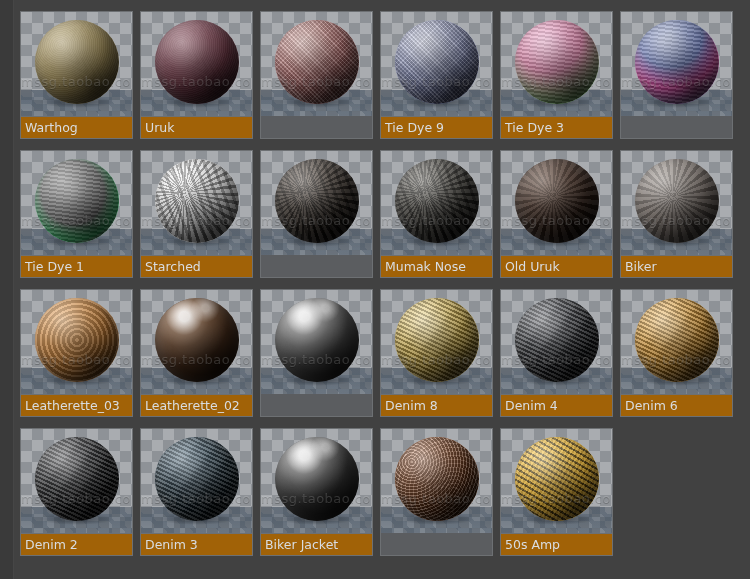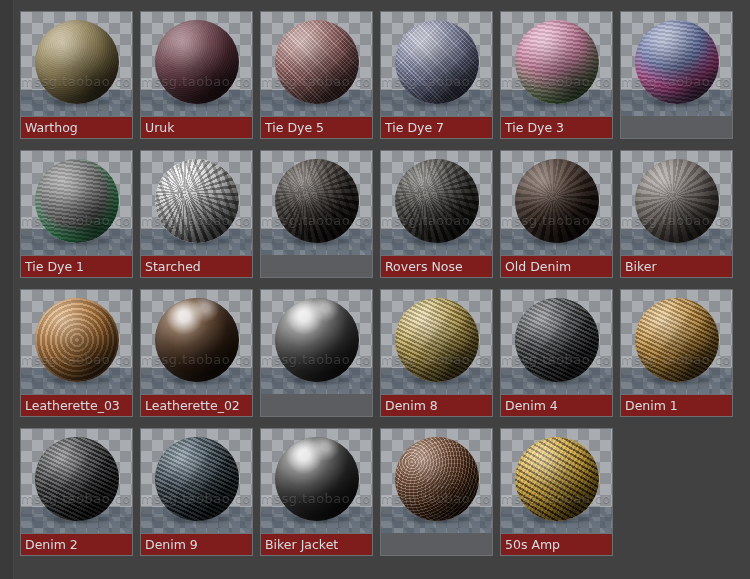--- a/index.html
+++ b/index.html
@@ -209,21 +209,21 @@
   }
 
   
   .label {
     position: absolute;
     left: 0;
     bottom: 0;
     width: 111px;
     height: 22px;
     line-height: 22px;
-    background: #7f1d1d;
+    background: #a16207;
     color: #d9dde2;
     font-size: 12.5px;
     padding-left: 4px;
     box-sizing: border-box;
     white-space: nowrap;
     overflow: hidden;
     text-overflow: clip;
     border-top: 1px solid #6d7073;
   }
 </style>
@@ -268,35 +268,34 @@
           <div class="floor"></div>
           <div class="floor-tiles"></div>
           <div class="shadow"></div>
           <div class="sphere" style="background: radial-gradient(circle at 36% 26%, rgb(224, 168, 160), rgb(181, 107, 106) 45%, rgb(92, 54, 52) 90%);">
             <div class="tex tex-weave"></div>
             <div class="shade"></div>
             <div class="rim"></div>
           </div>
           <div class="wm">mssg.taobao.com</div>
         </div>
-        <div class="label">Tie Dye 5</div>
       </div>
       <div class="tile">
         <div class="thumb">
           <div class="floor"></div>
           <div class="floor-tiles"></div>
           <div class="shadow"></div>
           <div class="sphere" style="background: radial-gradient(circle at 38% 24%, rgb(201, 206, 232), rgb(142, 150, 194) 45%, rgb(74, 79, 118) 90%);">
             <div class="tex tex-weave"></div>
             <div class="shade"></div>
             <div class="rim"></div>
           </div>
           <div class="wm">mssg.taobao.com</div>
         </div>
-        <div class="label">Tie Dye 7</div>
+        <div class="label">Tie Dye 9</div>
       </div>
       <div class="tile">
         <div class="thumb">
           <div class="floor"></div>
           <div class="floor-tiles"></div>
           <div class="shadow"></div>
           <div class="sphere" style="background: radial-gradient(circle at 40% 22%, rgb(240, 169, 205), rgb(212, 121, 159) 40%, rgb(109, 156, 94) 78%, rgb(63, 92, 52) 95%);">
             <div class="tex tex-tiedye"></div>
             <div class="shade"></div>
             <div class="rim"></div>
@@ -364,35 +363,35 @@
           <div class="floor"></div>
           <div class="floor-tiles"></div>
           <div class="shadow"></div>
           <div class="sphere" style="background: radial-gradient(circle at 36% 26%, rgb(109, 106, 98), rgb(61, 59, 54) 48%, rgb(23, 22, 20) 92%);">
             <div class="tex tex-crack"></div>
             <div class="shade"></div>
             <div class="rim"></div>
           </div>
           <div class="wm">mssg.taobao.com</div>
         </div>
-        <div class="label">Rovers Nose</div>
+        <div class="label">Mumak Nose</div>
       </div>
       <div class="tile">
         <div class="thumb">
           <div class="floor"></div>
           <div class="floor-tiles"></div>
           <div class="shadow"></div>
           <div class="sphere" style="background: radial-gradient(circle at 36% 26%, rgb(90, 60, 44), rgb(46, 30, 22) 48%, rgb(16, 10, 7) 92%);">
             <div class="tex tex-rough"></div>
             <div class="shade"></div>
             <div class="rim"></div>
           </div>
           <div class="wm">mssg.taobao.com</div>
         </div>
-        <div class="label">Old Denim</div>
+        <div class="label">Old Uruk</div>
       </div>
       <div class="tile">
         <div class="thumb">
           <div class="floor"></div>
           <div class="floor-tiles"></div>
           <div class="shadow"></div>
           <div class="sphere" style="background: radial-gradient(circle at 36% 26%, rgb(156, 147, 140), rgb(109, 100, 94) 48%, rgb(51, 46, 42) 92%);">
             <div class="tex tex-rough"></div>
             <div class="shade"></div>
             <div class="rim"></div>
@@ -475,21 +474,21 @@
           <div class="floor"></div>
           <div class="floor-tiles"></div>
           <div class="shadow"></div>
           <div class="sphere" style="background: radial-gradient(circle at 36% 26%, rgb(240, 180, 80), rgb(207, 138, 31) 45%, rgb(108, 71, 12) 92%);">
             <div class="tex tex-knit"></div>
             <div class="shade"></div>
             <div class="rim"></div>
           </div>
           <div class="wm">mssg.taobao.com</div>
         </div>
-        <div class="label">Denim 1</div>
+        <div class="label">Denim 6</div>
       </div>
       <div class="tile">
         <div class="thumb">
           <div class="floor"></div>
           <div class="floor-tiles"></div>
           <div class="shadow"></div>
           <div class="sphere" style="background: radial-gradient(circle at 36% 26%, rgb(69, 70, 74), rgb(28, 29, 31) 48%, rgb(8, 8, 10) 92%);">
             <div class="tex tex-knit"></div>
             <div class="shade"></div>
             <div class="rim"></div>
@@ -503,21 +502,21 @@
           <div class="floor"></div>
           <div class="floor-tiles"></div>
           <div class="shadow"></div>
           <div class="sphere" style="background: radial-gradient(circle at 36% 26%, rgb(60, 92, 114), rgb(23, 38, 47) 50%, rgb(7, 13, 17) 92%);">
             <div class="tex tex-knit"></div>
             <div class="shade"></div>
             <div class="rim"></div>
           </div>
           <div class="wm">mssg.taobao.com</div>
         </div>
-        <div class="label">Denim 9</div>
+        <div class="label">Denim 3</div>
       </div>
       <div class="tile">
         <div class="thumb">
           <div class="floor"></div>
           <div class="floor-tiles"></div>
           <div class="shadow"></div>
           <div class="sphere" style="background: radial-gradient(circle at 36% 22%, rgb(155, 155, 155), rgb(49, 49, 49) 50%, rgb(12, 12, 12) 92%);">
             <div class="tex tex-gloss"></div>
             <div class="shade"></div>
             <div class="rim"></div>

